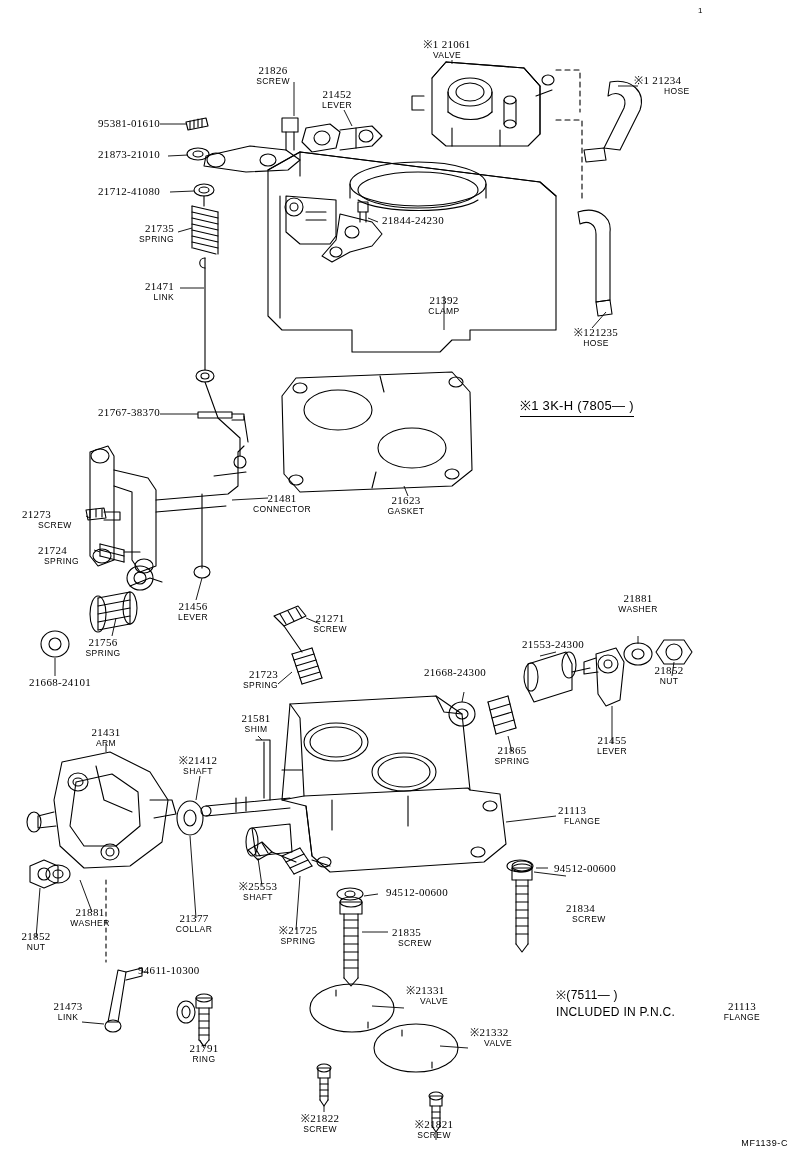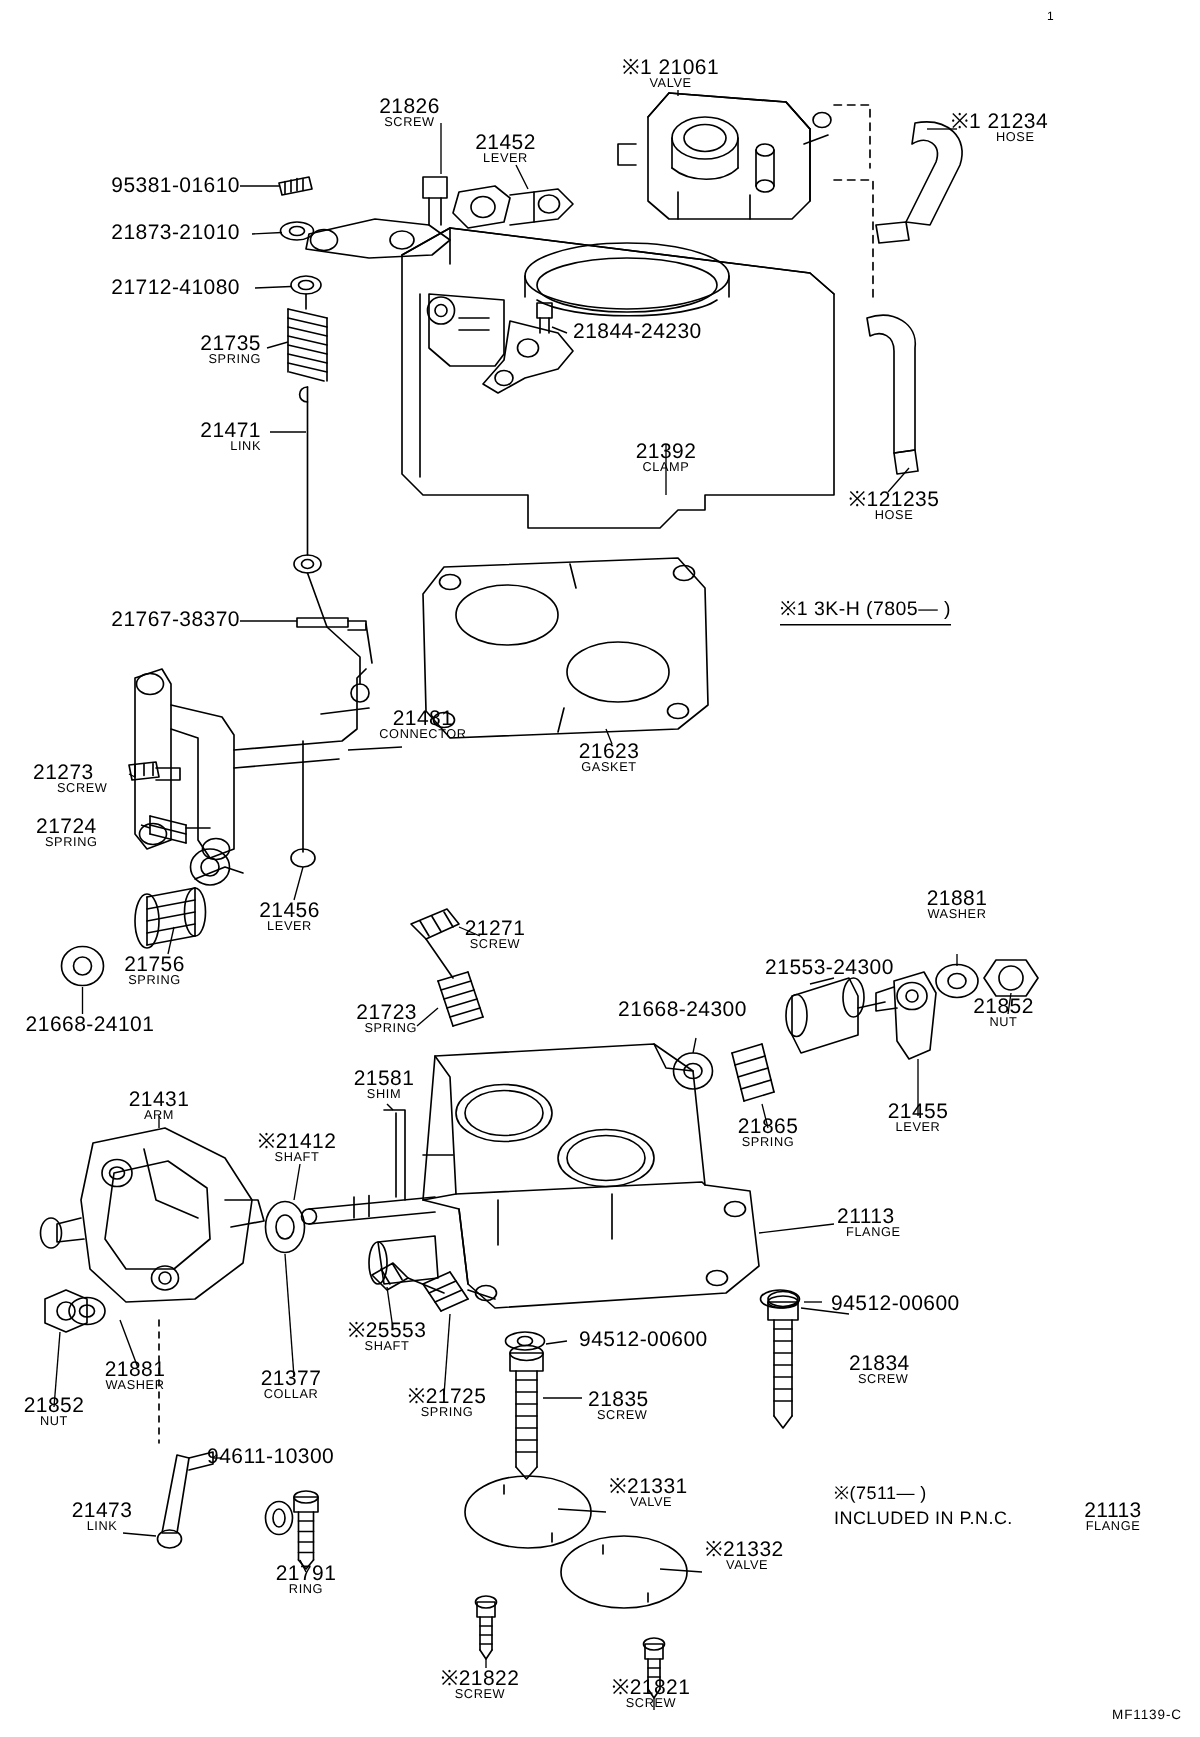--- a/index.html
+++ b/index.html
@@ -1,21 +1,21 @@
 <!DOCTYPE html>
 <html><head>
 <meta charset="utf-8">
 <style>
   html,body{margin:0;padding:0;background:#ffffff;}
   body{width:800px;height:1158px;position:relative;overflow:hidden;
        font-family:"Liberation Sans",sans-serif;color:#000;}
   #sheet{position:absolute;inset:0;}
   svg.layer{position:absolute;left:0;top:0;width:800px;height:1158px;}
   .lbl{position:absolute;font-size:11.5px;line-height:11.5px;letter-spacing:.2px;white-space:nowrap;}
-  .lbl .n{display:block;font-size:14px;line-height:13px;letter-spacing:.3px;}
+  .lbl .n{display:block;font-size:11px;line-height:13px;letter-spacing:.3px;font-family:Liberation Serif, serif;}
   .lbl .s{display:block;font-size:8.5px;line-height:9.5px;letter-spacing:.4px;}
   .lbl.c{text-align:center;}
   .lbl.r{text-align:right;}
   .note{position:absolute;font-size:12px;letter-spacing:.3px;white-space:nowrap;}
   .note .big{font-size:13px;}
   .foot{position:absolute;font-size:9px;letter-spacing:.6px;}
   .ul{border-bottom:1.2px solid #000;}
 </style>
 </head>
 <body>
@@ -392,36 +392,36 @@
 
   <div class="lbl c" style="left:548px;top:326px;width:96px;">
     <span class="n">※121235</span>
     <span class="s">HOSE</span>
   </div>
 
   <div class="lbl r" style="left:40px;top:406px;width:120px;">
     <span class="n">21767-38370</span>
   </div>
 
-  <div class="lbl c" style="left:222px;top:472px;width:120px;">
+  <div class="lbl c" style="left:222px;top:492px;width:120px;">
     <span class="n">21481</span>
     <span class="s">CONNECTOR</span>
   </div>
 
   <div class="lbl c" style="left:356px;top:494px;width:100px;">
     <span class="n">21623</span>
     <span class="s">GASKET</span>
   </div>
 
   <div class="lbl" style="left:22px;top:508px;">
     <span class="n">21273</span>
     <span class="s" style="margin-left:16px;">SCREW</span>
   </div>
 
-  <div class="lbl" style="left:24px;top:544px;">
+  <div class="lbl" style="left:38px;top:544px;">
     <span class="n">21724</span>
     <span class="s" style="margin-left:6px;">SPRING</span>
   </div>
 
   <div class="lbl c" style="left:148px;top:600px;width:90px;">
     <span class="n">21456</span>
     <span class="s">LEVER</span>
   </div>
 
   <div class="lbl c" style="left:58px;top:636px;width:90px;">

